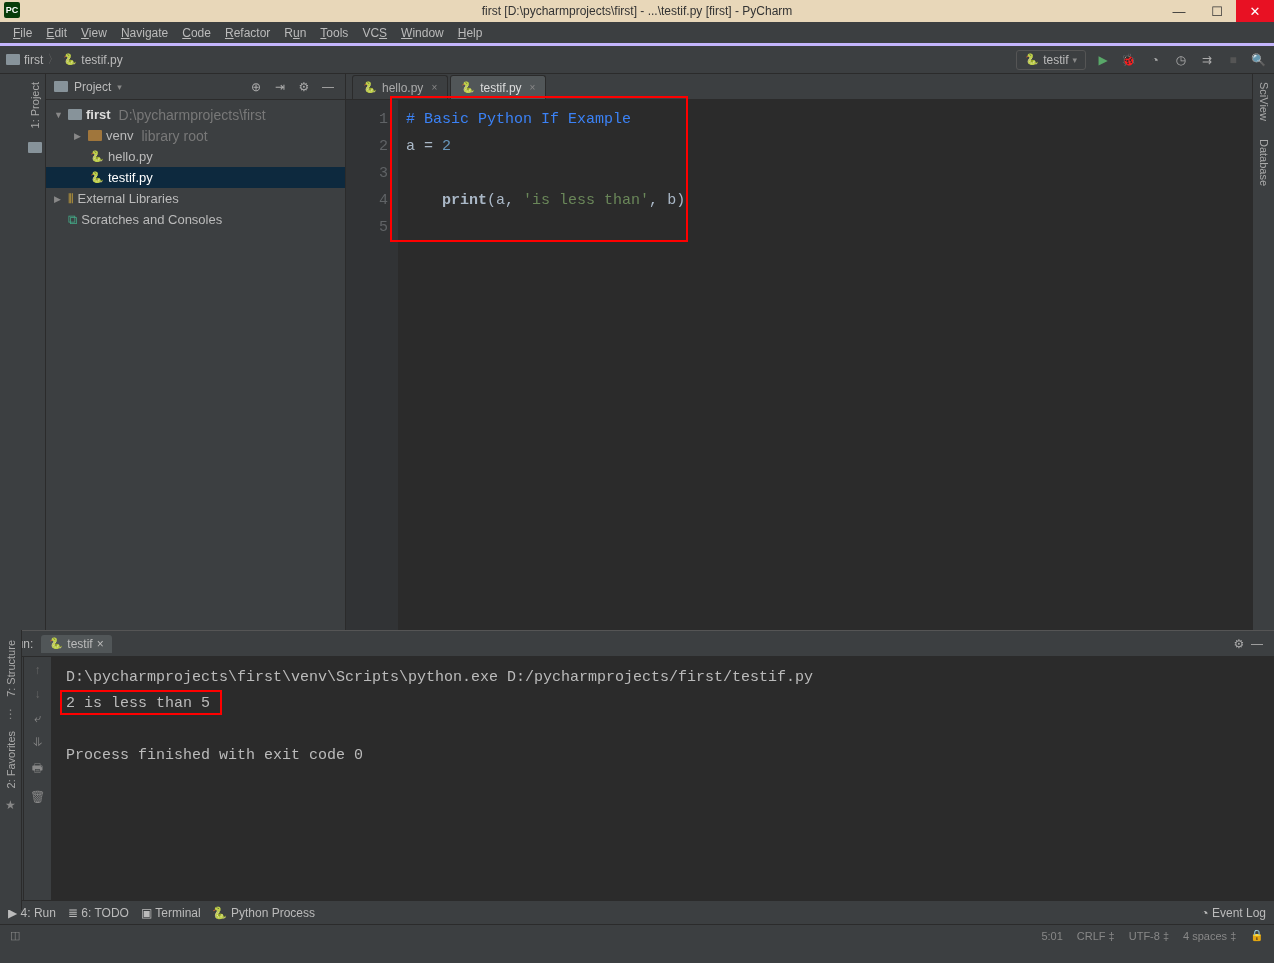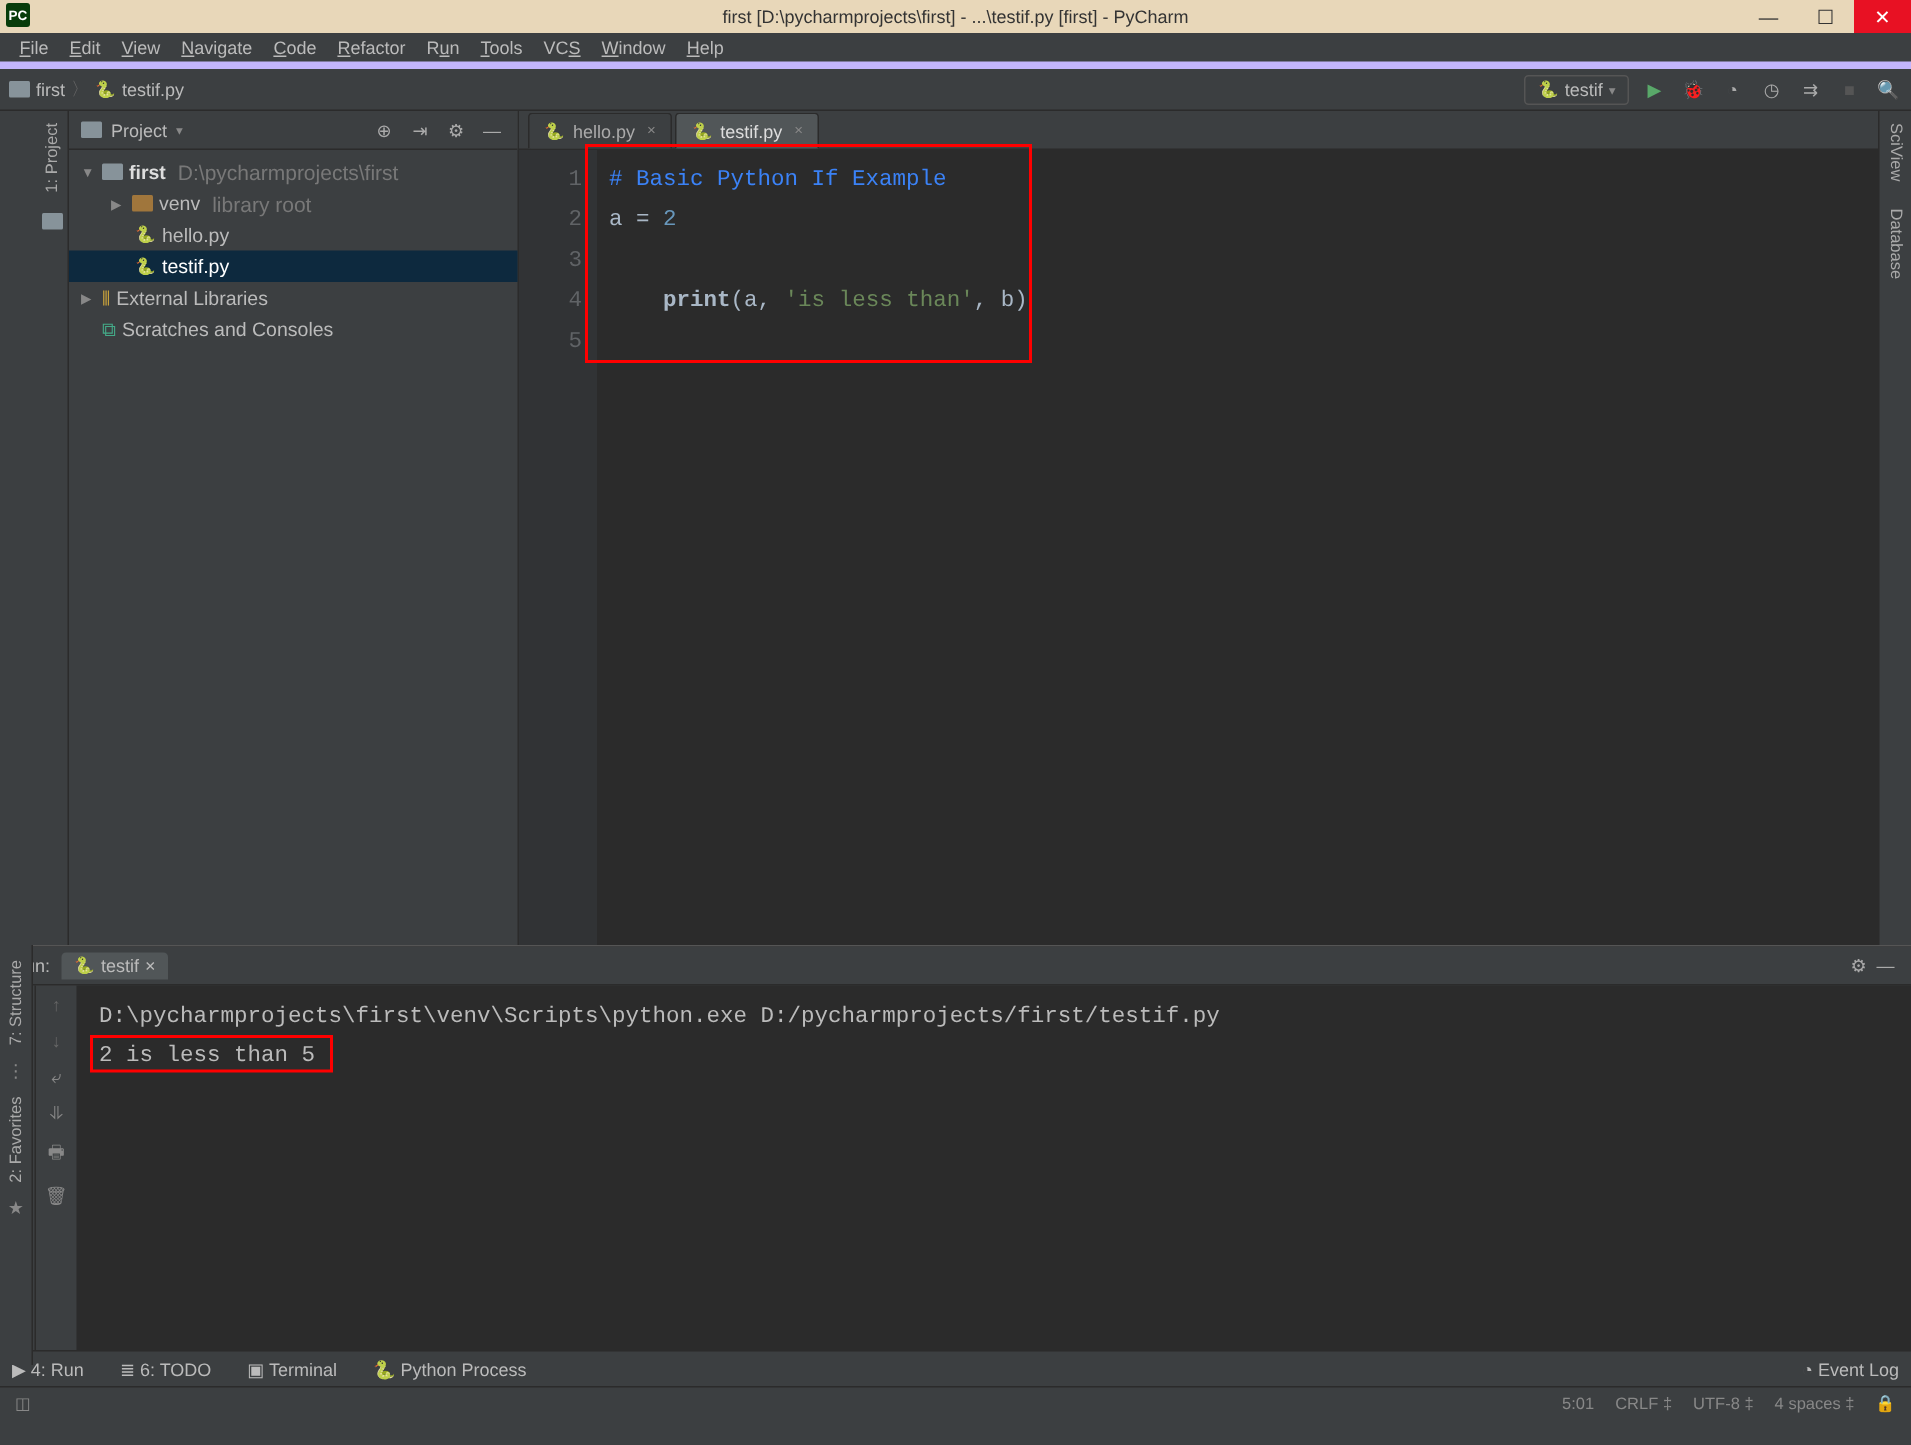--- a/index.html
+++ b/index.html
@@ -2,21 +2,21 @@
 <html><head>
 <meta charset="utf-8">
 <style>
 * { margin:0; padding:0; box-sizing:border-box; }
 body { font-family:"Segoe UI",Tahoma,sans-serif; font-size:12px; background:#3c3f41; color:#bbb; width:1274px; height:963px; overflow:hidden; position:relative; }
 .title-bar { height:22px; background:#e8d7b9; color:#333; display:flex; align-items:center; justify-content:center; position:relative; font-size:12px; }
 .title-bar .app-icon { position:absolute; left:4px; top:2px; width:16px; height:16px; background:#083c0a; color:#fff; font-size:9px; font-weight:bold; display:flex; align-items:center; justify-content:center; border-radius:2px; }
 .title-bar .win-controls { position:absolute; right:0; top:0; display:flex; height:22px; }
 .title-bar .win-controls div { width:38px; height:22px; display:flex; align-items:center; justify-content:center; color:#333; font-size:13px; }
 .title-bar .win-controls .close { background:#e81123; color:#fff; }
-.menu-bar { height:24px; background:#3c3f41; display:flex; align-items:center; padding:0 6px; border-bottom:5px solid #c4b5fd; }
+.menu-bar { height:24px; background:#3c3f41; display:flex; align-items:center; padding:0 6px; border-bottom:3px solid #c4b5fd; }
 .menu-bar span { padding:3px 7px; color:#bbb; cursor:default; }
 .menu-bar span u { text-decoration:underline; }
 .toolbar-row { height:28px; background:#3c3f41; display:flex; align-items:center; border-bottom:1px solid #2b2b2b; padding:0 6px; }
 .breadcrumb { display:flex; align-items:center; gap:4px; }
 .folder-icon { width:14px; height:11px; background:#87939a; border-radius:1px; display:inline-block; }
 .py-icon { width:14px; height:14px; display:inline-flex; align-items:center; justify-content:center; font-size:10px; }
 .py-icon::before { content:"🐍"; font-size:11px; }
 .toolbar-right { margin-left:auto; display:flex; align-items:center; gap:8px; }
 .run-config { background:#3c3f41; border:1px solid #555; border-radius:3px; padding:2px 8px; display:flex; align-items:center; gap:4px; }
 .ico-btn { width:18px; height:18px; display:flex; align-items:center; justify-content:center; color:#aaa; }
@@ -50,21 +50,21 @@
 .fn { color:#a9b7c6;font-weight:bold; }
 .nm { color:#a9b7c6; }
 .red-frame { position:absolute; border:2px solid #ff0000; pointer-events:none; }
 .run-panel { height:270px; background:#2b2b2b; border-top:1px solid #555; display:flex; flex-direction:column; }
 .run-header { height:26px; background:#3c3f41; display:flex; align-items:center; padding:0 8px; border-bottom:1px solid #2b2b2b; }
 .run-tab { background:#515658; padding:2px 8px; border-radius:3px 3px 0 0; display:flex; align-items:center; gap:4px; margin-left:8px; }
 .run-body { flex:1; display:flex; }
 .run-tool-col { width:24px; background:#3c3f41; border-right:1px solid #2b2b2b; display:flex; flex-direction:column; align-items:center; padding-top:6px; gap:10px; }
 .run-icon-col { width:28px; background:#3c3f41; border-right:1px solid #2b2b2b; display:flex; flex-direction:column; align-items:center; padding-top:6px; gap:10px; }
 .console { flex:1; padding:8px 14px; font-family:"Consolas","Courier New",monospace; font-size:15px; color:#bbb; line-height:26px; position:relative; }
-.bottom-bar { height:24px; background:#3c3f41; border-top:1px solid #2b2b2b; display:flex; align-items:center; padding:0 8px; gap:24px; font-size:12px; }
+.bottom-bar { height:24px; background:#3c3f41; border-top:1px solid #2b2b2b; display:flex; align-items:center; padding:0 8px; gap:12px; font-size:12px; }
 .status-bar { height:22px; background:#3c3f41; border-top:1px solid #2b2b2b; display:flex; align-items:center; justify-content:flex-end; padding:0 10px; gap:14px; font-size:11px; color:#888; }
 .status-bar .left-ico { margin-right:auto; }
 </style>
 </head>
 <body>
 
 <div class="title-bar">
   <div class="app-icon">PC</div>
   <span>first [D:\pycharmprojects\first] - ...\testif.py [first] - PyCharm</span>
   <div class="win-controls">
@@ -229,20 +229,21 @@
       <span style="color:#888">🖶</span>
       <span style="color:#888">🗑</span>
     </div>
     <div class="console">
       <div>D:\pycharmprojects\first\venv\Scripts\python.exe D:/pycharmprojects/first/testif.py</div>
       <div style="position:relative;display:inline-block">
         <span>2 is less than 5</span>
         <div class="red-frame" style="left:-6px;top:-1px;width:162px;height:25px;"></div>
       </div>
       <div style="height:26px"></div>
+      <div>Process finished with exit code 0</div>
     </div>
   </div>
 </div>
 
 <div style="position:absolute; left:0; top:630px; width:22px; height:280px; background:#3c3f41; border-right:1px solid #2b2b2b; display:flex; flex-direction:column; align-items:center; gap:6px; padding-top:6px;">
   <div class="vlabel">7: Structure</div>
   <span style="color:#888">⋮</span>
   <div class="vlabel">2: Favorites</div>
   <span style="color:#888">★</span>
 </div>

